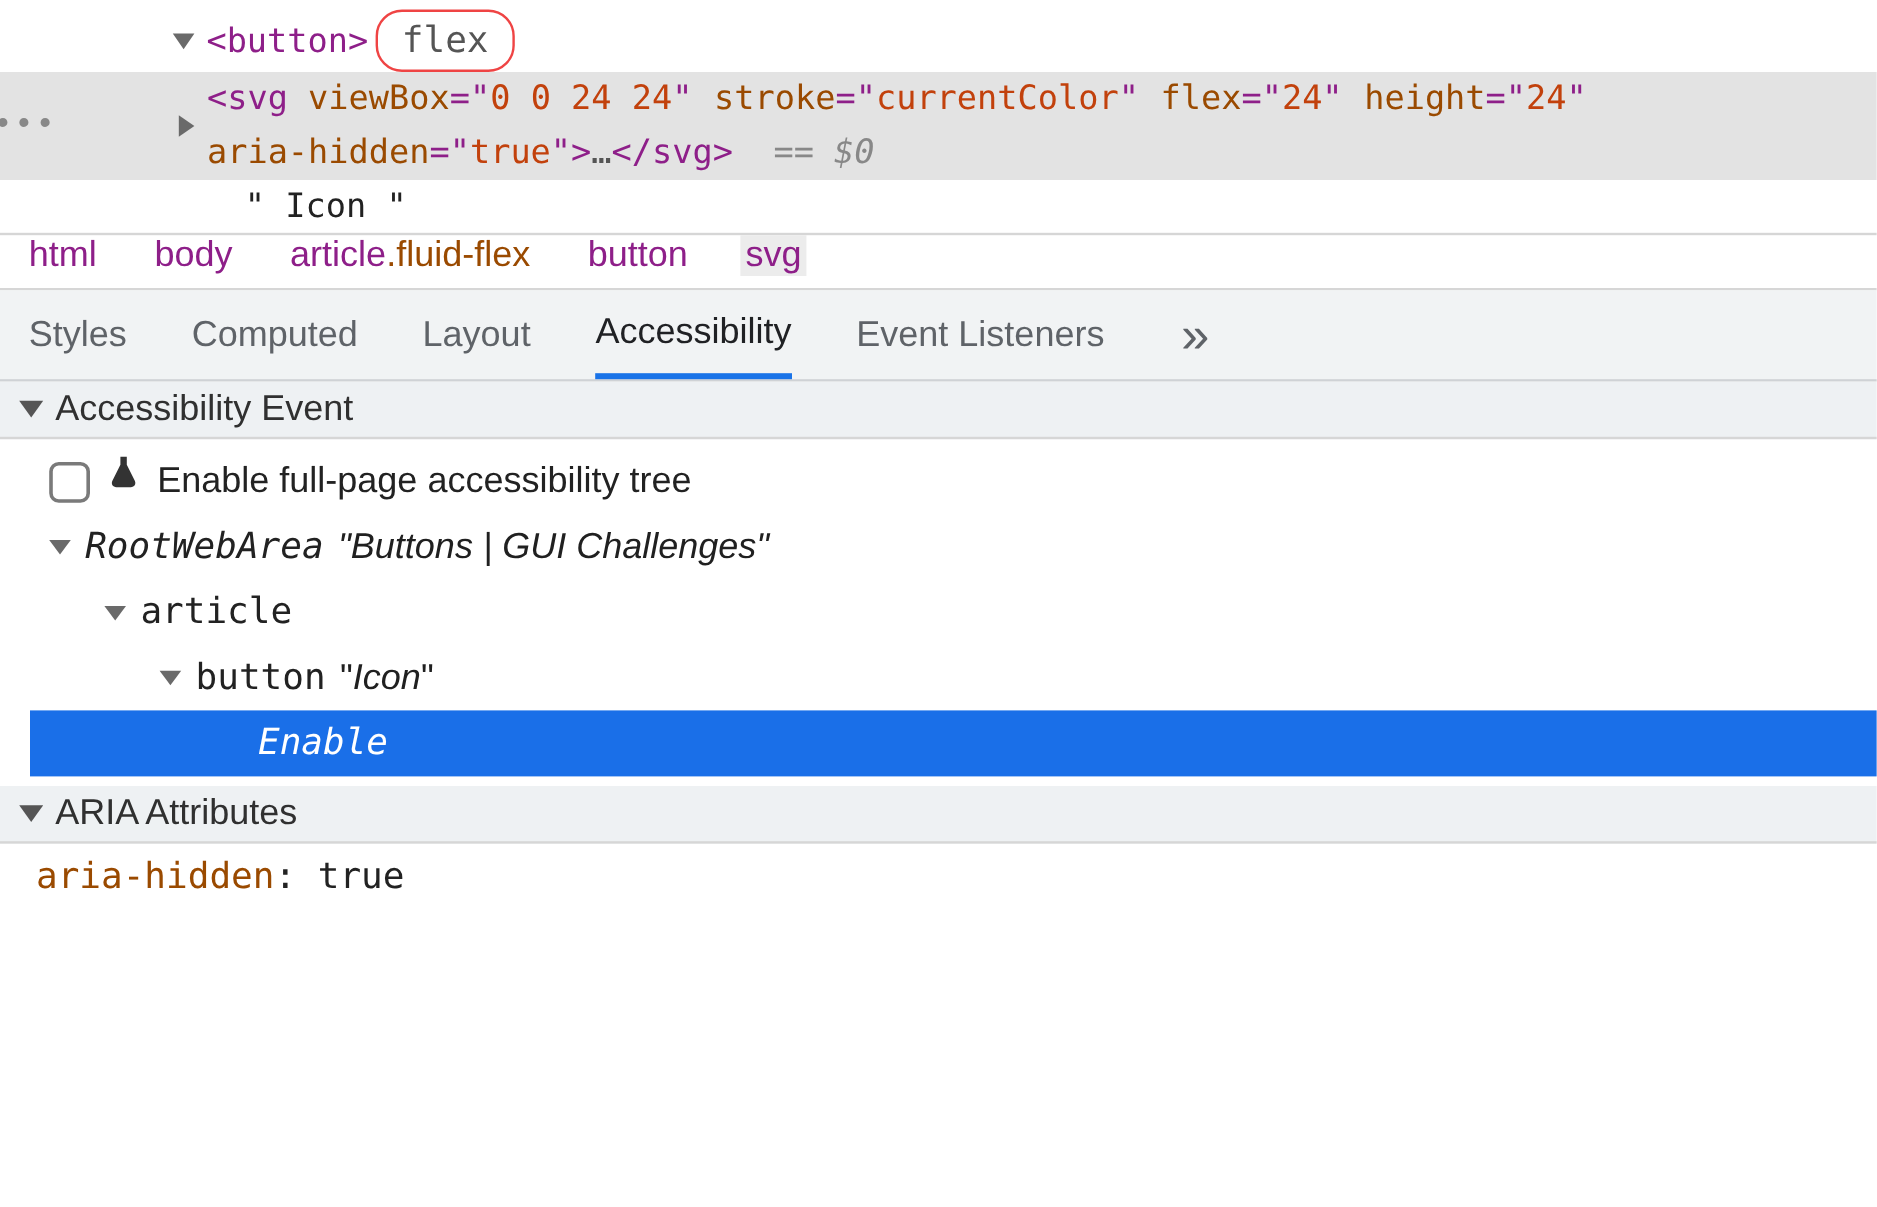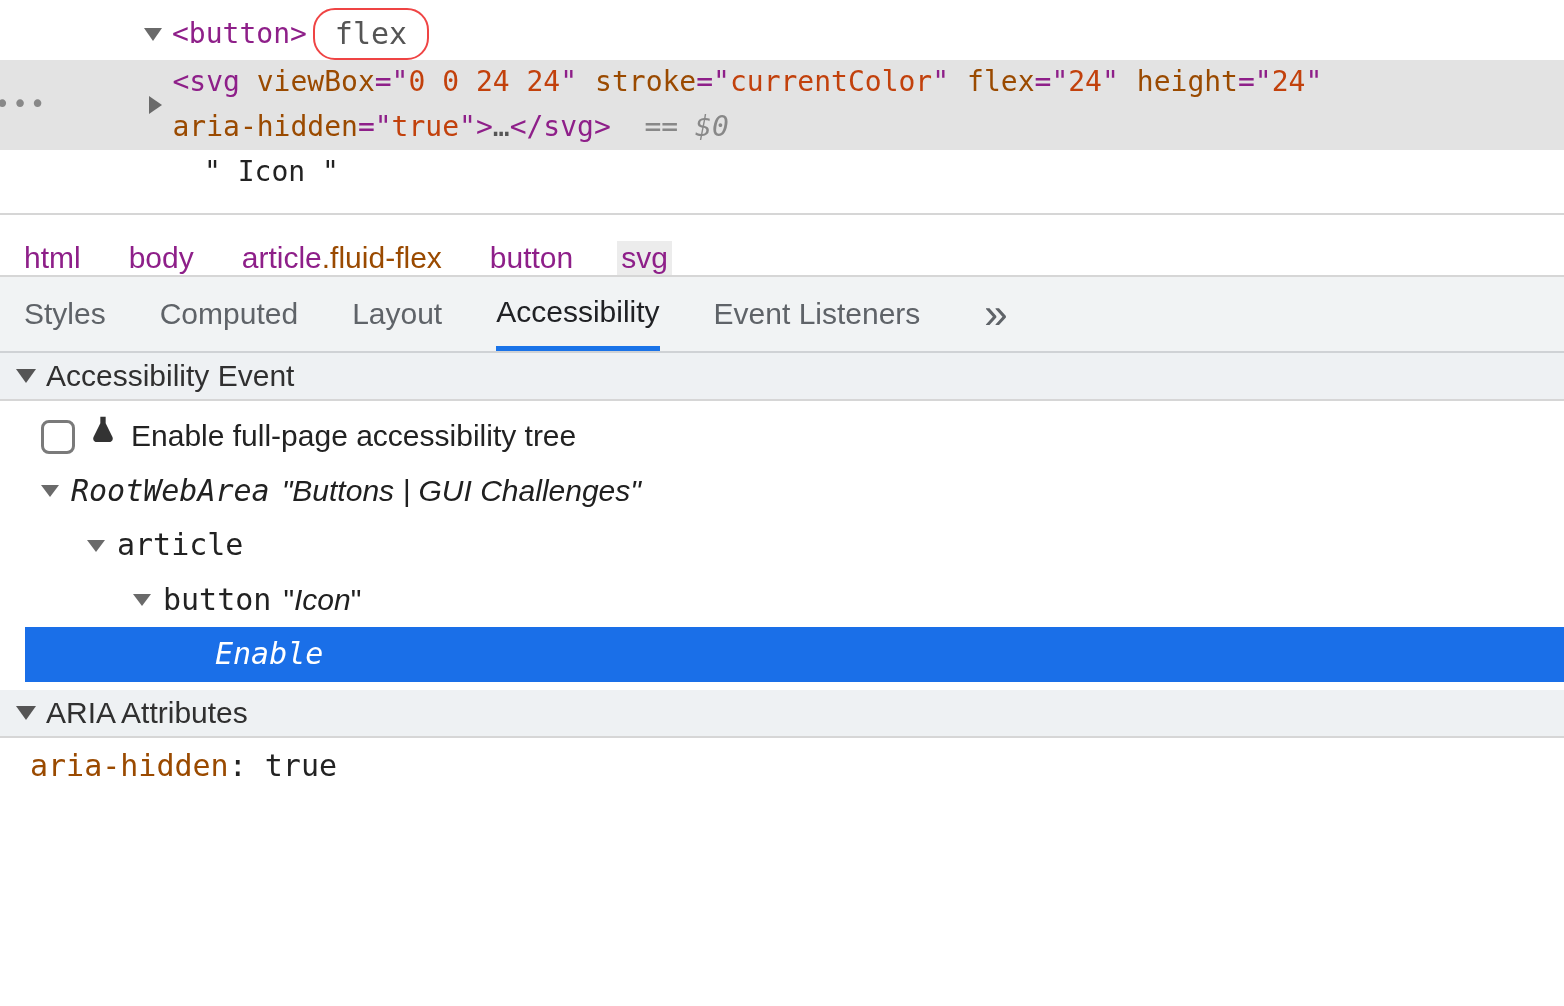--- a/index.html
+++ b/index.html
@@ -70,28 +70,27 @@
     align-items: flex-start;
     flex-wrap: wrap;
     gap: 0 18px;
     line-height: 1.6;
     padding-right: 20px;
   }
 
   
   .breadcrumb {
     display: flex;
-    align-items: flex-end;
+    align-items: flex-start;
     border-top: 2px solid #d6d6d6;
     border-bottom: 2px solid #d6d6d6;
-    height: 64px;
+    height: 48px;
     padding-left: 20px;
     gap: 40px;
     font-size: 30px;
-    margin-top: 19px;
   }
   .breadcrumb .crumb {
     display: flex;
     align-items: center;
     color: #8e1f89;
     padding: 0 4px;
   }
   .breadcrumb .crumb.sel {
     background: #ececec;
   }

